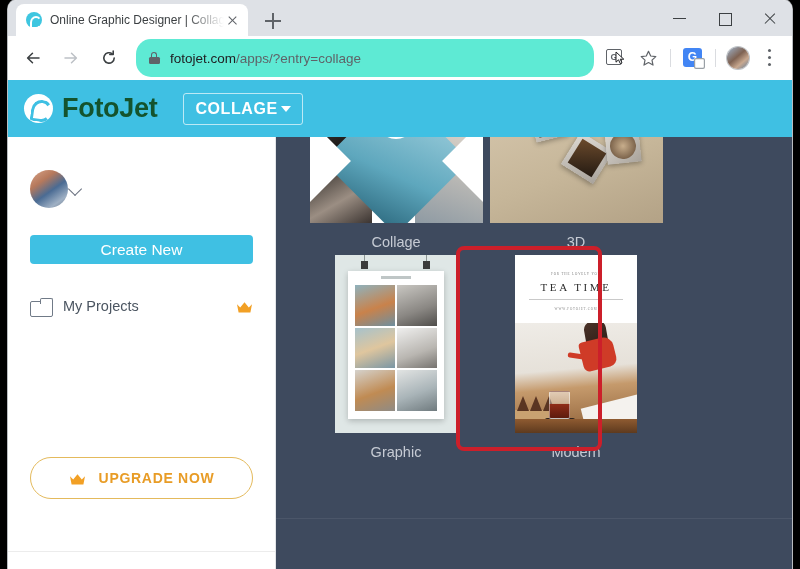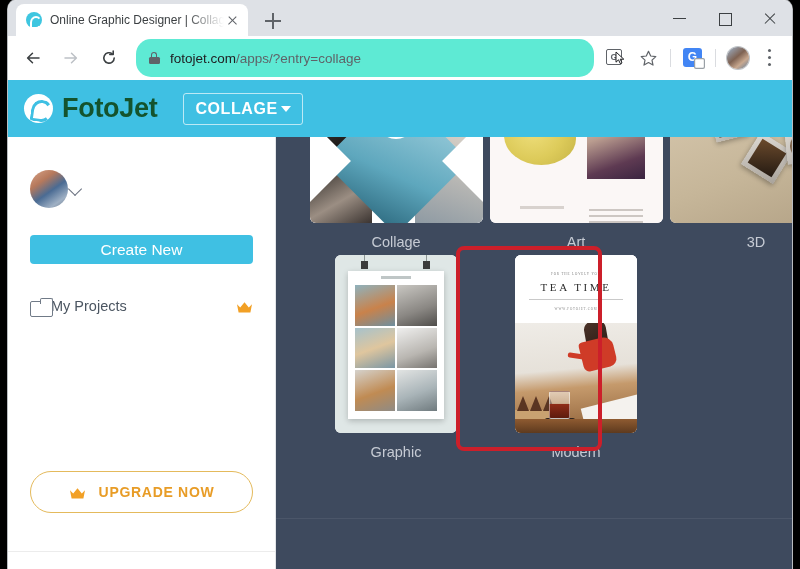--- a/index.html
+++ b/index.html
@@ -428,32 +428,33 @@
     position: absolute;
     left: 9.5px; top: 0px;
     width: 11px; height: 5px;
     border: 1.6px solid #707a87;
     border-bottom: none;
     border-radius: 2px 2px 0 0;
     background: #ffffff;
   }
   .projects-label {
     flex: 1 1 auto;
+    margin-left: 12px;
     font-size: 14.5px;
     color: #4b5561;
   }
   .crown {
     width: 17px; height: 13px;
     flex: 0 0 17px;
   }
 
   .upgrade-btn {
     position: absolute;
     left: 22px; right: 22px;
-    top: 334px;
+    top: 320px;
     height: 42px;
     border: 1.6px solid #e4ba5c;
     border-radius: 21px;
     display: flex;
     align-items: center;
     justify-content: center;
   }
   .upgrade-btn .crown { margin-right: 13px; }
   .upgrade-label {
     font-size: 14px;
@@ -491,21 +492,20 @@
     flex: 0 0 180px;
     display: flex;
     flex-direction: column;
     align-items: center;
   }
   .tmpl-thumb {
     width: 173px; height: 124px;
     background: #ffffff;
     position: relative;
     overflow: hidden;
-    border-radius: 6px;
   }
   .tmpl-thumb.tall {
     width: 122px; height: 178px;
   }
   .tmpl-label {
     margin-top: 11px;
     font-size: 14.5px;
     color: #c6cbd4;
   }
 
@@ -931,31 +931,20 @@
                 <span class="ph-right"></span>
                 <span class="diamond"></span>
                 <span class="wedge-l"></span>
                 <span class="wedge-r"></span>
                 <span class="badge"></span>
               </div>
             </div>
             <div class="tmpl-label">Collage</div>
           </div>
 
-          <div class="tmpl-card">
-            <div class="tmpl-thumb">
-              <div class="art-art">
-                <span class="blob"></span>
-                <span class="portrait"></span>
-                <span class="cap1"></span>
-                <span class="cap2"></span>
-              </div>
-            </div>
-            <div class="tmpl-label">Art</div>
-          </div>
 
           <div class="tmpl-card">
             <div class="tmpl-thumb">
               <div class="d3-art">
                 <span class="cube c1"></span>
                 <span class="cube c2"></span>
                 <span class="cube c3"></span>
 
               </div>
             </div>

